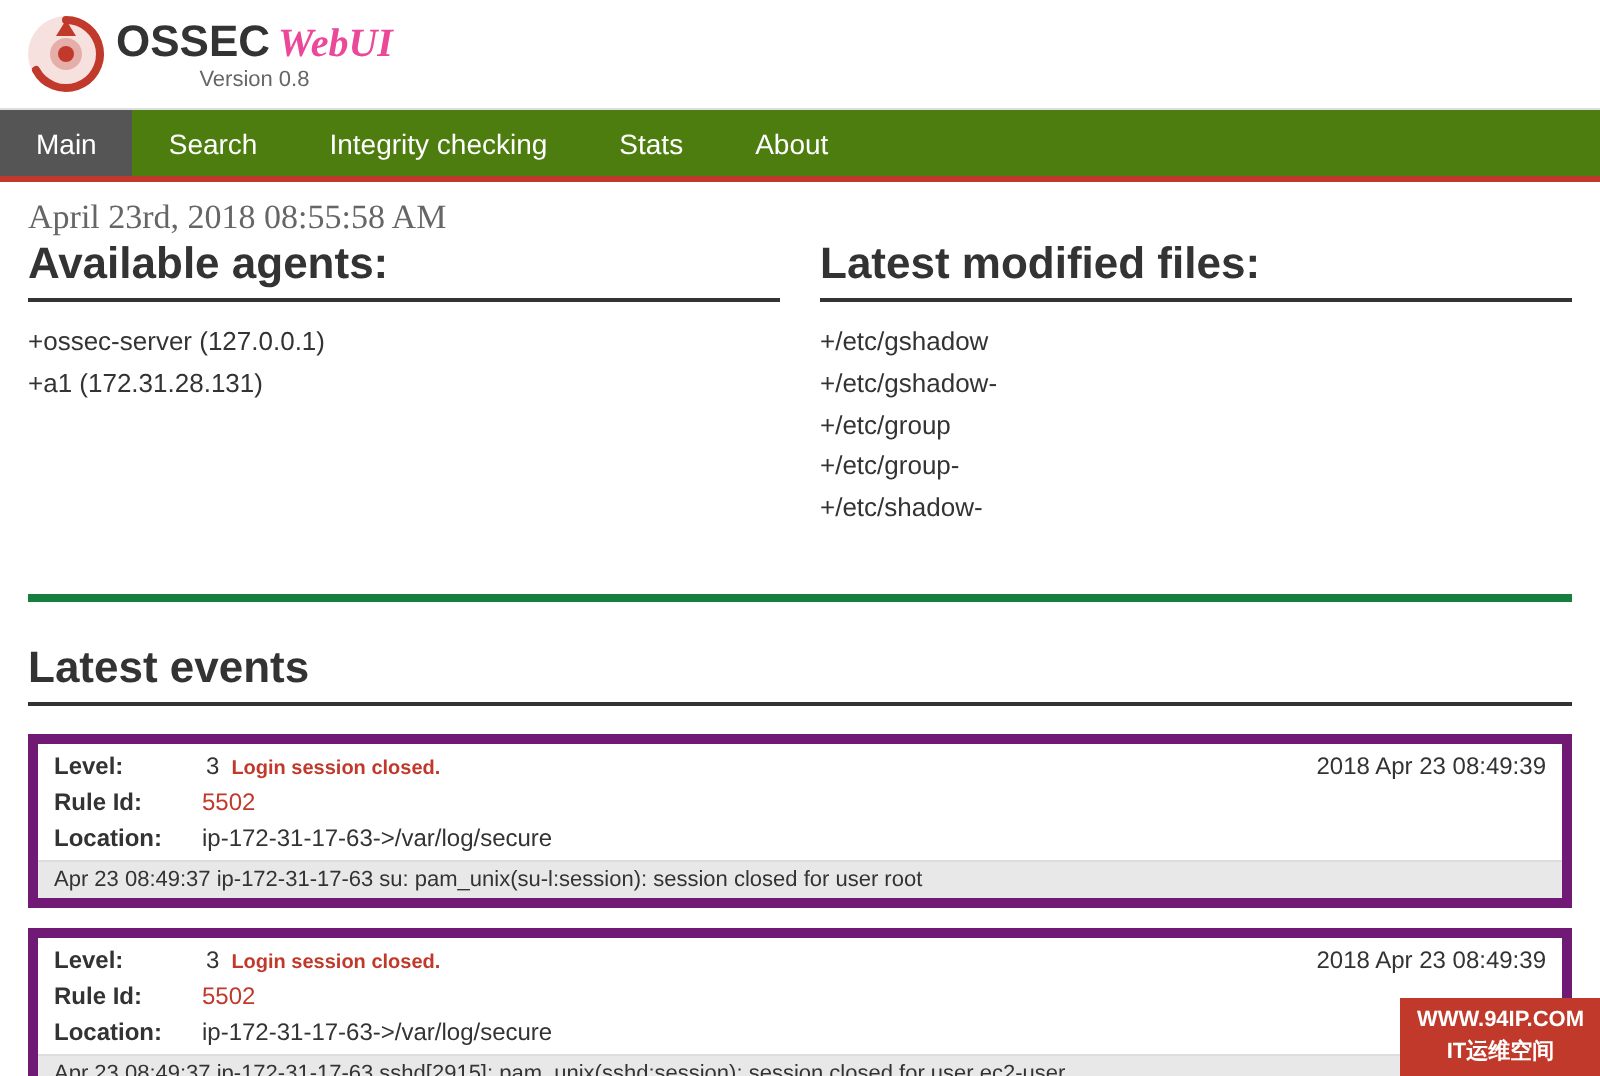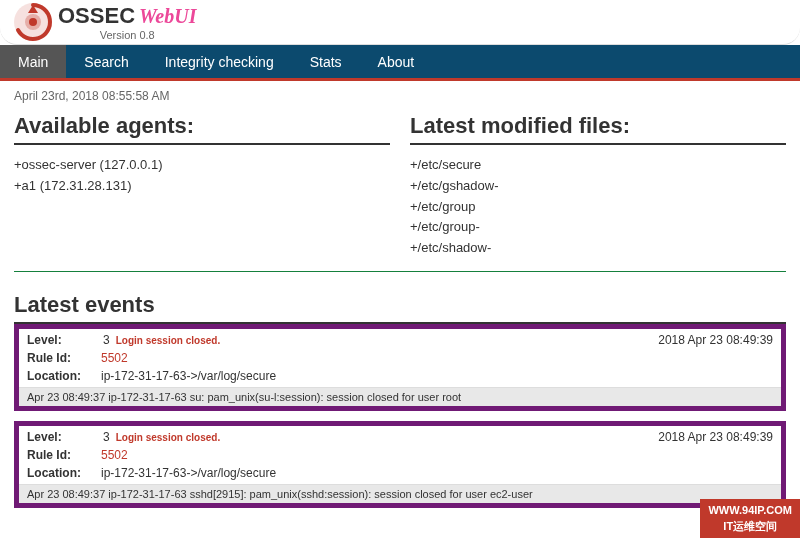--- a/index.html
+++ b/index.html
@@ -5,22 +5,21 @@
     * { margin: 0; padding: 0; box-sizing: border-box; }
     body { font-family: Arial, sans-serif; font-size: 13px; background: #fff; color: #333; width: 800px; }
 
     
     #header {
       background: #fff;
       padding: 8px 12px;
       display: flex;
       align-items: center;
       border-bottom: 1px solid #ddd;
-      height: 45px;
-      border-radius: 17px;
+      height: 55px;
     }
     #ossec-logo {
       display: flex;
       align-items: center;
       gap: 4px;
     }
     .logo-icon {
       width: 42px;
       height: 42px;
     }
@@ -48,21 +47,21 @@
       flex-direction: column;
     }
     .logo-top {
       display: flex;
       align-items: baseline;
       gap: 4px;
     }
 
     
     #navbar {
-      background: #0c4a6e;
+      background: #4d7c0f;
       display: flex;
       align-items: stretch;
       height: 36px;
       border-bottom: 3px solid #c0392b;
     }
     .nav-item {
       color: #fff;
       padding: 0 18px;
       display: flex;
       align-items: center;
@@ -73,32 +72,32 @@
     }
     .nav-item.active {
       background: #555;
     }
 
     
     #content {
       padding: 8px 14px;
     }
     #timestamp {
-      font-size: 12px;
+      font-size: 17px;
       color: #666;
-      margin-bottom: 10px;
+      font-family: Liberation Serif, serif;
     }
 
     
     #top-section {
       display: flex;
       gap: 20px;
       margin-bottom: 20px;
-      border-bottom: 1px solid #15803d;
-      padding-bottom: 12px;
+      border-bottom: 4px solid #15803d;
+      padding-bottom: 32px;
     }
     .section-col {
       flex: 1;
     }
     .section-title {
       font-size: 22px;
       font-weight: bold;
       color: #333;
       margin-bottom: 10px;
       border-bottom: 2px solid #333;
@@ -114,21 +113,21 @@
       color: #333;
       line-height: 1.6;
     }
 
     
     #events-section {}
     .events-title {
       font-size: 22px;
       font-weight: bold;
       color: #333;
-      margin-bottom: 0;
+      margin-bottom: 14px;
       border-bottom: 2px solid #333;
       padding-bottom: 4px;
     }
     .event-card {
       border: 5px solid #701a75;
       margin-bottom: 10px;
       background: #fff;
     }
     .event-header-row {
       display: flex;
@@ -227,21 +226,21 @@
     <div class="section-col">
       <div class="section-title">Available agents:</div>
       <div id="agents-list">
         <div class="agent-item">+ossec-server (127.0.0.1)</div>
         <div class="agent-item">+a1 (172.31.28.131)</div>
       </div>
     </div>
     <div class="section-col">
       <div class="section-title">Latest modified files:</div>
       <div id="files-list">
-        <div class="file-item">+/etc/secure</div>
+        <div class="file-item">+/etc/gshadow</div>
         <div class="file-item">+/etc/gshadow-</div>
         <div class="file-item">+/etc/group</div>
         <div class="file-item">+/etc/group-</div>
         <div class="file-item">+/etc/shadow-</div>
       </div>
     </div>
   </div>
 
   <div id="events-section">
     <div class="events-title">Latest events</div>

